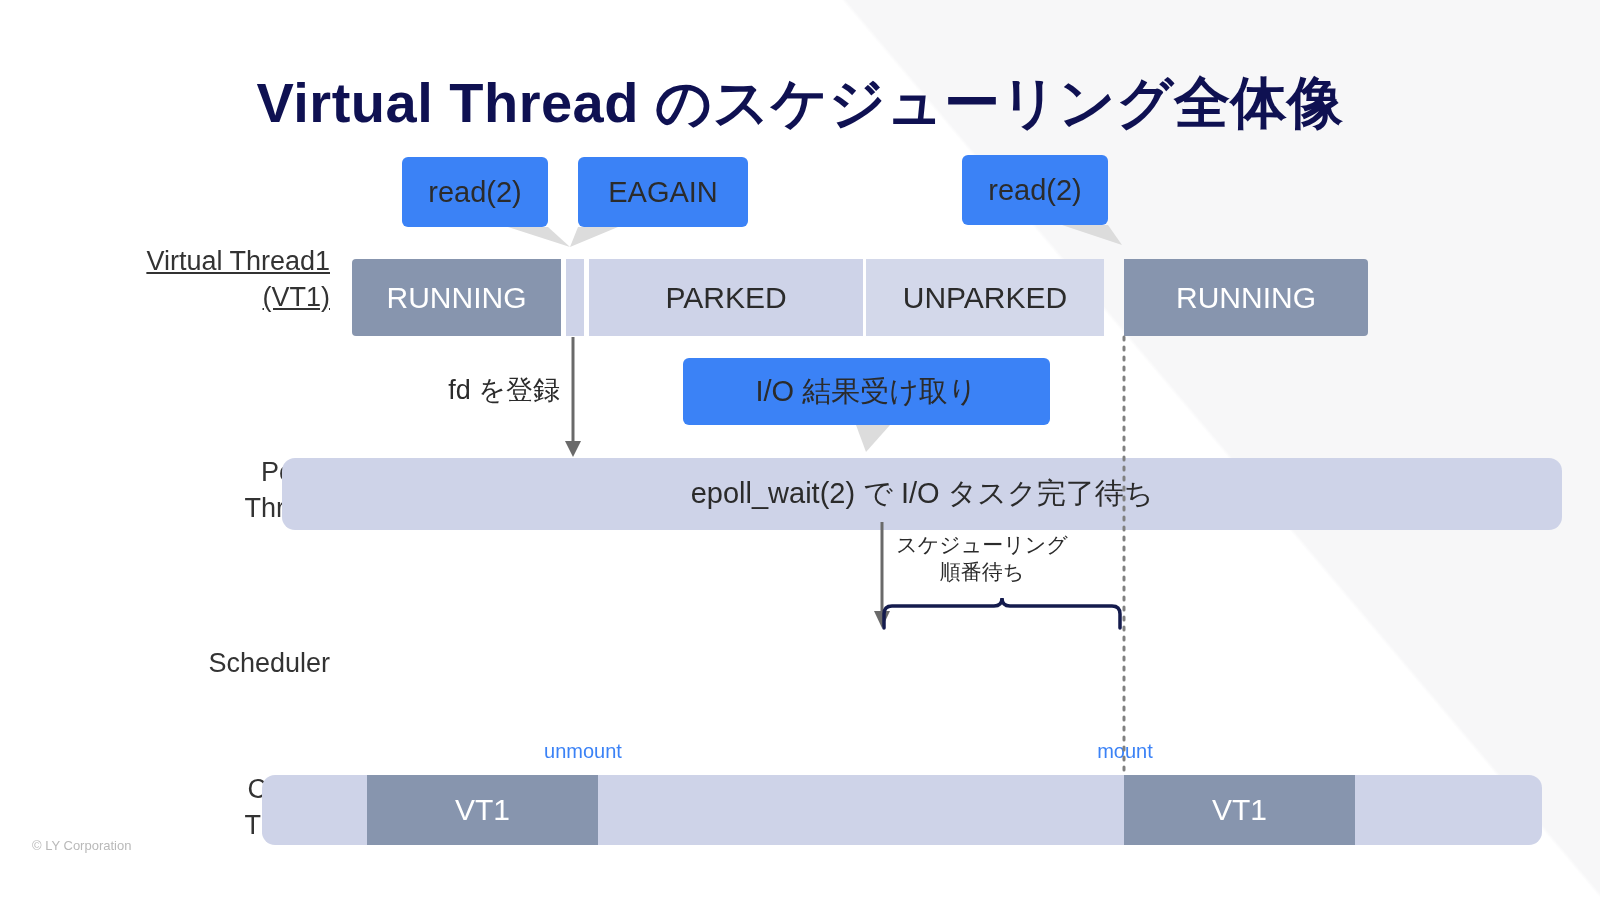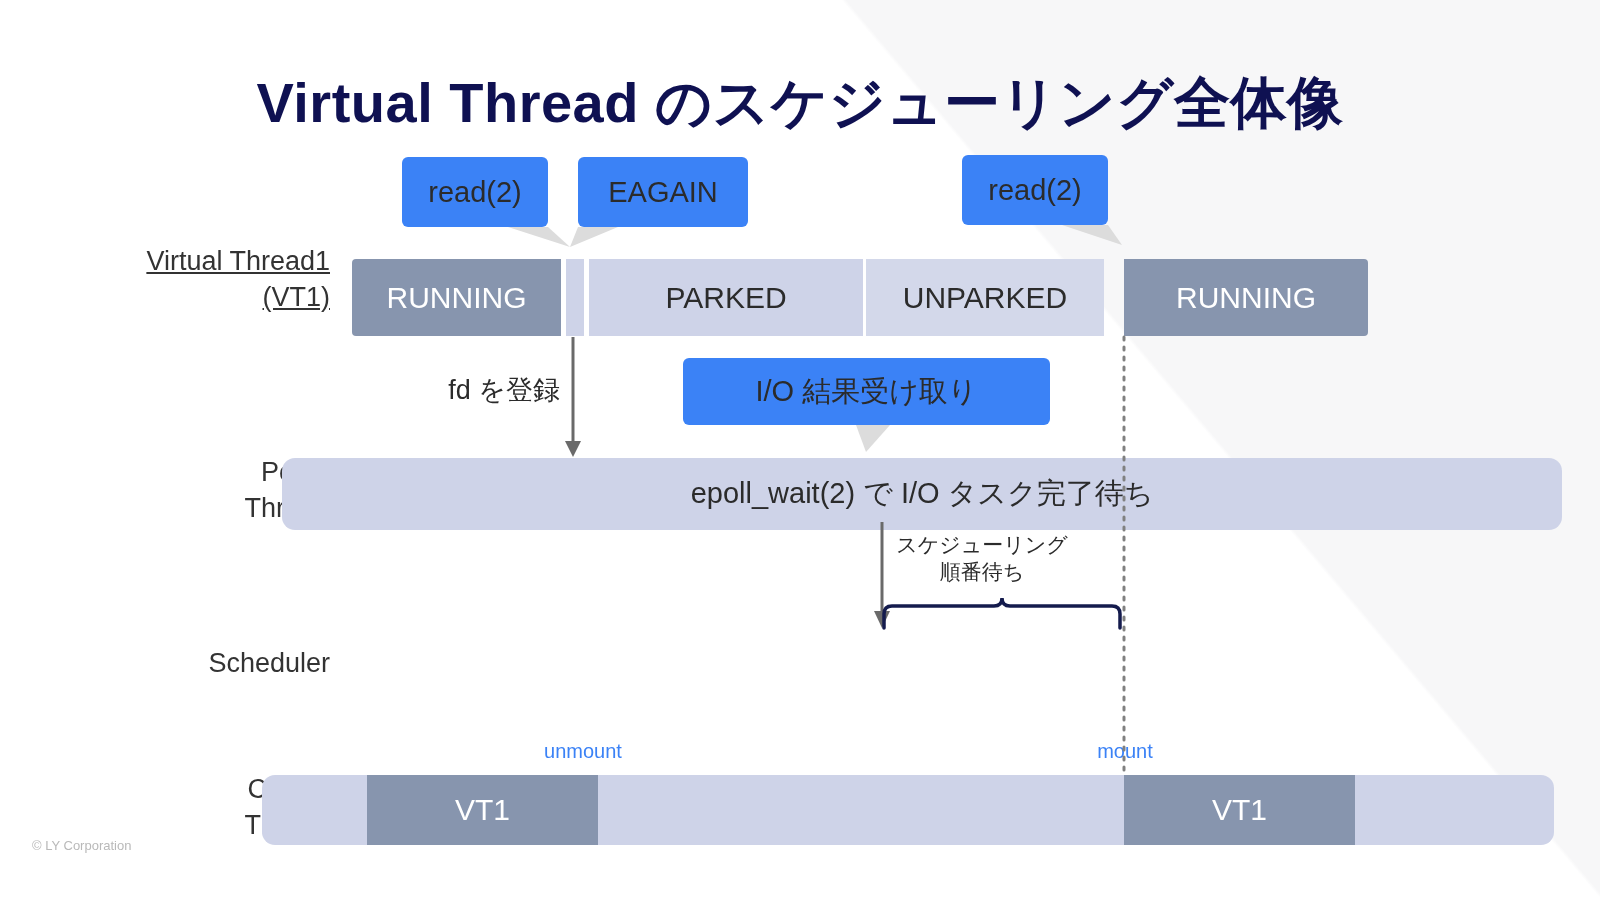--- a/index.html
+++ b/index.html
@@ -178,21 +178,21 @@
   <div class="lane" style="left:262px; top:458px; width:1280px; height:72px; background:#ced3e8;margin-left:20px;">
     <div class="lane-text">epoll_wait(2) で I/O タスク完了待ち</div>
   </div>
 
   <div class="row-label" style="left:60px; top:646px; width:270px;">Scheduler</div>
 
 
   <div class="row-label" style="left:60px; top:772px; width:270px;">Carrier
 Thread</div>
 
-  <div class="lane" style="left:262px; top:775px; width:1280px; height:70px; background:#ced3e8;padding-left:12px;">
+  <div class="lane" style="left:262px; top:775px; width:1280px; height:70px; background:#ced3e8;">
     <div class="seg dark" style="left:105px; width:231px; border-radius:0;">
       <span>VT1</span>
     </div>
     <div class="seg dark" style="left:862px; width:231px; border-radius:0;">
       <span>VT1</span>
     </div>
   </div>
 
   <div class="anno" style="left:370px; top:373px; width:190px; text-align:right;">fd を登録</div>
 

